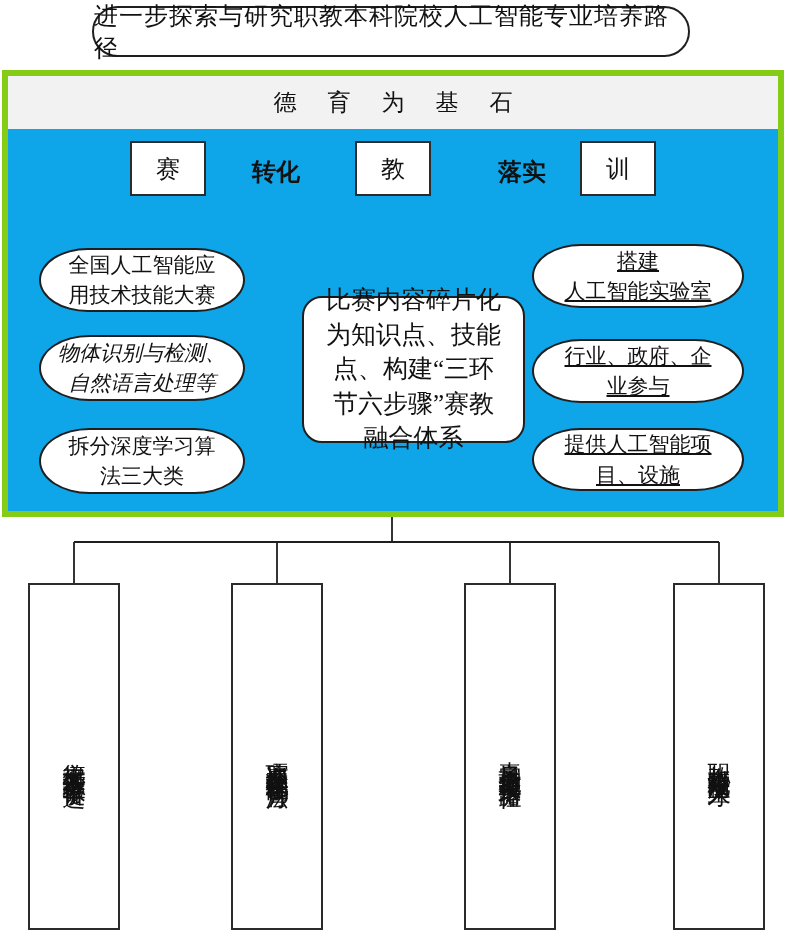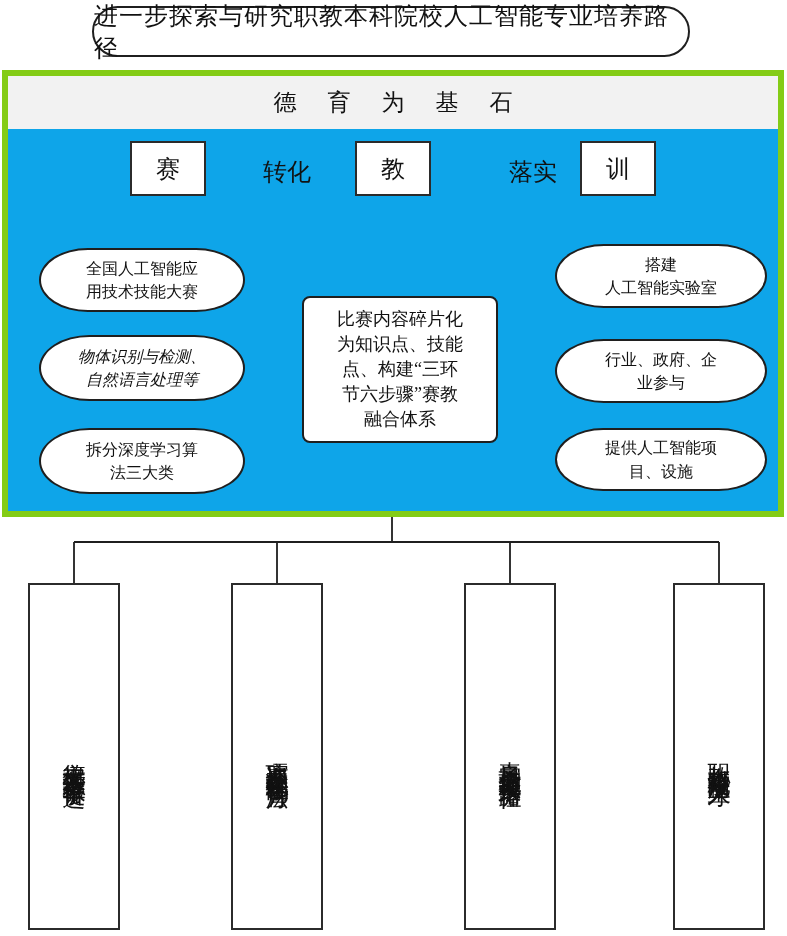--- a/index.html
+++ b/index.html
@@ -26,38 +26,38 @@
     background:#f2f2f2;display:flex;align-items:center;justify-content:center;
     font-size:23px;letter-spacing:0.55em;text-indent:0.55em;
   }
 
   .flow-node{
     position:absolute;width:76px;height:55px;border:2px solid #2b2b2b;
     display:flex;align-items:center;justify-content:center;
     font-size:24px;background:#fff;box-sizing:border-box;
   }
   .flow-label{
-    position:absolute;top:80px;width:70px;text-align:center;
-    font-size:24px;background:transparent;
+    position:absolute;top:80px;width:70px;
+    font-size:24px;background:transparent;font-weight:bold;
   }
 
   .bubble{
     position:absolute;border:2px solid #1f1f1f;background:#fff;
     display:flex;align-items:center;justify-content:center;
-    text-align:center;font-size:16px;line-height:1.45;
+    text-align:center;font-size:21px;line-height:1.45;
     white-space:pre-line;box-sizing:border-box;
   }
   .bubble.left{left:31px;width:206px;border-radius:52px/34px;}
-  .bubble.right{left:547px;width:212px;border-radius:52px/34px;}
+  .bubble.right{left:524px;width:212px;border-radius:52px/34px;text-decoration:underline;}
 
   .center-box{
-    position:absolute;left:296px;top:290px;width:196px;height:147px;
-    border:2px solid #1f1f1f;border-radius:8px;background:#fff;
+    position:absolute;left:296px;top:290px;width:223px;height:147px;
+    border:2px solid #1f1f1f;border-radius:20px;background:#fff;
     display:flex;align-items:center;justify-content:center;text-align:center;
-    font-size:18px;line-height:1.38;white-space:pre-line;box-sizing:border-box;
+    font-size:25px;line-height:1.38;white-space:pre-line;box-sizing:border-box;
   }
 
   .pillar{
     position:absolute;top:583px;width:92px;height:347px;
     border:2px solid #2b2b2b;background:#fff;box-sizing:border-box;
     display:flex;align-items:center;justify-content:center;
   }
   .pillar span{
     writing-mode:vertical-rl;text-orientation:upright;
     font-size:23px;letter-spacing:2px;line-height:1;

